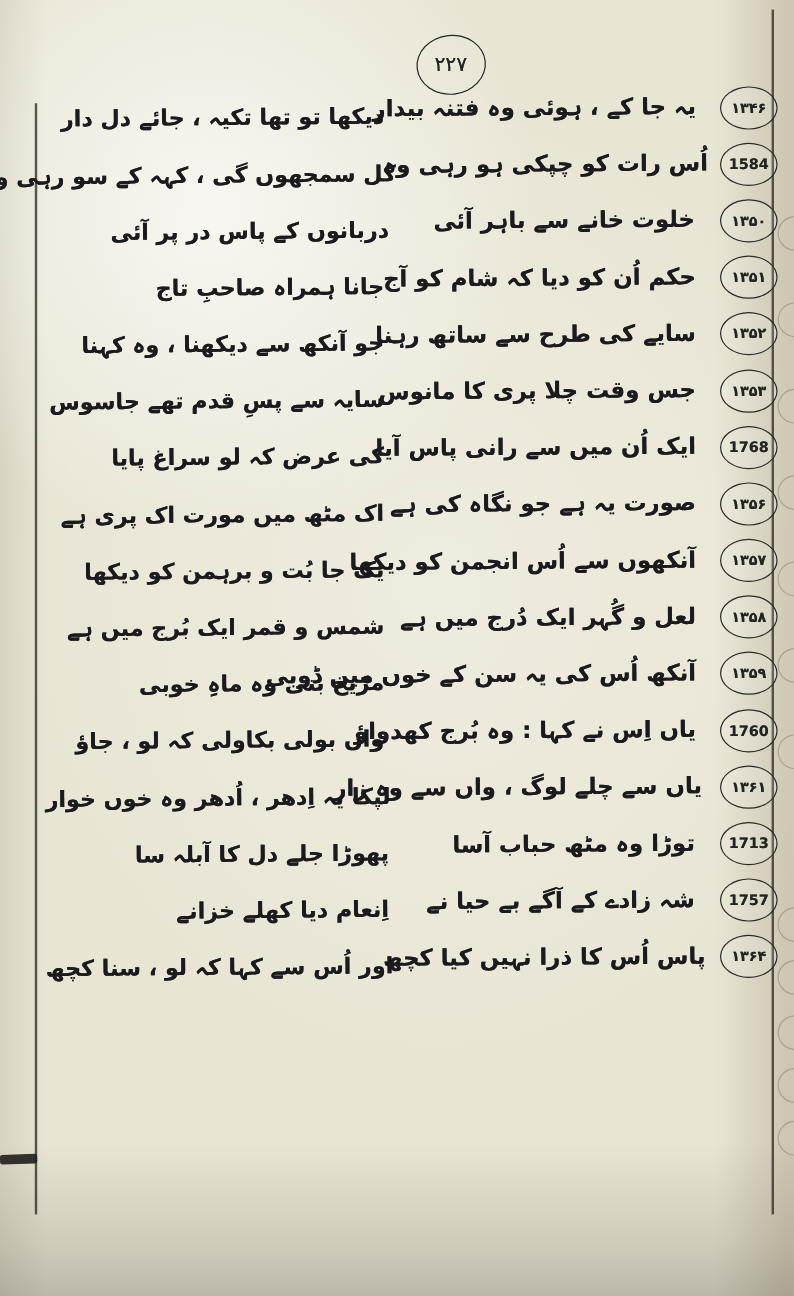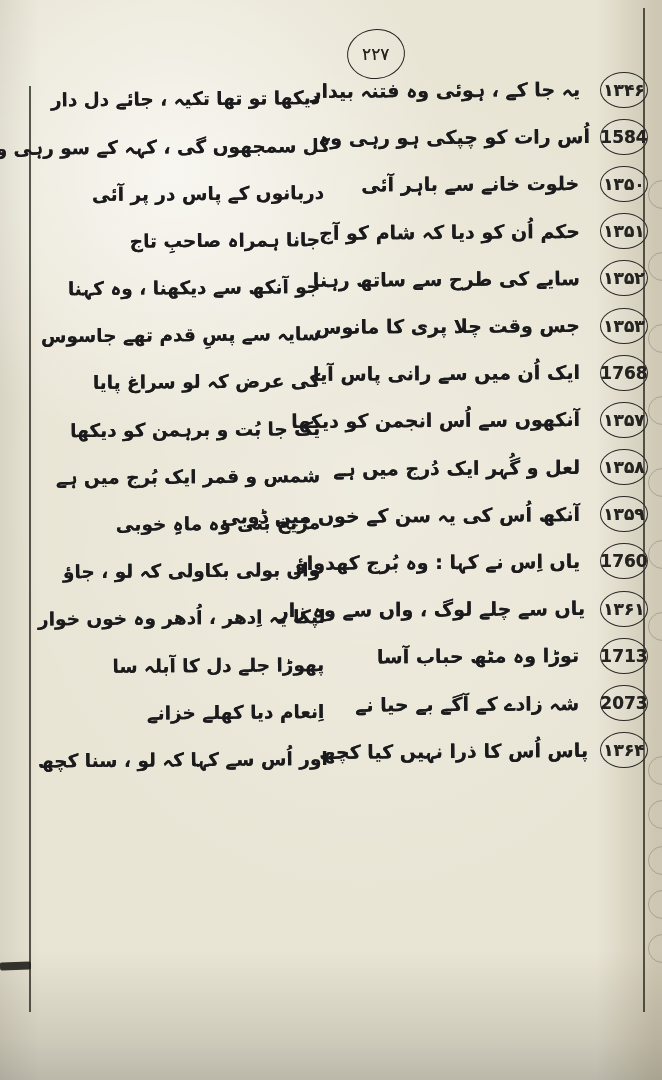--- a/index.html
+++ b/index.html
@@ -40,21 +40,21 @@
         text-shadow:0 0 .45px rgba(10,10,12,.75);white-space:nowrap;
         transform-origin:right center;}
   .hemi.second{width:292px;transform:translateY(9px) rotate(-0.5deg);font-size:18.5px;}
   .hemi.first{width:246px;margin-left:14px;transform:rotate(-0.4deg);}
   .numwrap{width:64px;margin-left:6px;display:flex;justify-content:flex-end;}
   .numcircle{
     width:46px;height:34px;border:1.4px solid #2b2a26;border-radius:50%;
     display:flex;align-items:center;justify-content:center;
     background:rgba(255,255,255,0.12);
   }
-  .numcircle span{font-size:17px;color:#24231f;direction:rtl;text-shadow:0 0 .4px rgba(0,0,0,.6);}
+  .numcircle span{font-size:12px;color:#24231f;direction:rtl;text-shadow:0 0 .4px rgba(0,0,0,.6);}
 </style>
 </head>
 <body>
 
 <div class="page">
 
   <div class="rule rule-left"></div>
   <div class="rule rule-right"></div>
   <div class="streak"></div>
 
@@ -142,20 +142,29 @@
   <div class="row">
     <div class="hemi second">کی عرض کہ لو سراغ پایا</div>
     <div class="hemi first">ایک اُن میں سے رانی پاس آیا</div>
     <div class="numwrap">
       <div class="numcircle">
         <span>1768</span>
       </div>
     </div>
   </div>
 
+  <div class="row">
+    <div class="hemi second">اک مٹھ میں مورت اک پری ہے</div>
+    <div class="hemi first">صورت یہ ہے جو نگاہ کی ہے</div>
+    <div class="numwrap">
+      <div class="numcircle">
+        <span>۱۳۵۶</span>
+      </div>
+    </div>
+  </div>
 
   <div class="row">
     <div class="hemi second">یک جا بُت و برہمن کو دیکھا</div>
     <div class="hemi first">آنکھوں سے اُس انجمن کو دیکھا</div>
     <div class="numwrap">
       <div class="numcircle">
         <span>۱۳۵۷</span>
       </div>
     </div>
   </div>
@@ -208,21 +217,21 @@
         <span>1713</span>
       </div>
     </div>
   </div>
 
   <div class="row">
     <div class="hemi second">اِنعام دیا کھلے خزانے</div>
     <div class="hemi first">شہ زادے کے آگے بے حیا نے</div>
     <div class="numwrap">
       <div class="numcircle">
-        <span>2073</span>
+        <span>1757</span>
       </div>
     </div>
   </div>
 
   <div class="row">
     <div class="hemi second">اور اُس سے کہا کہ لو ، سنا کچھ</div>
     <div class="hemi first">پاس اُس کا ذرا نہیں کیا کچھ</div>
     <div class="numwrap">
       <div class="numcircle">
         <span>۱۳۶۴</span>

